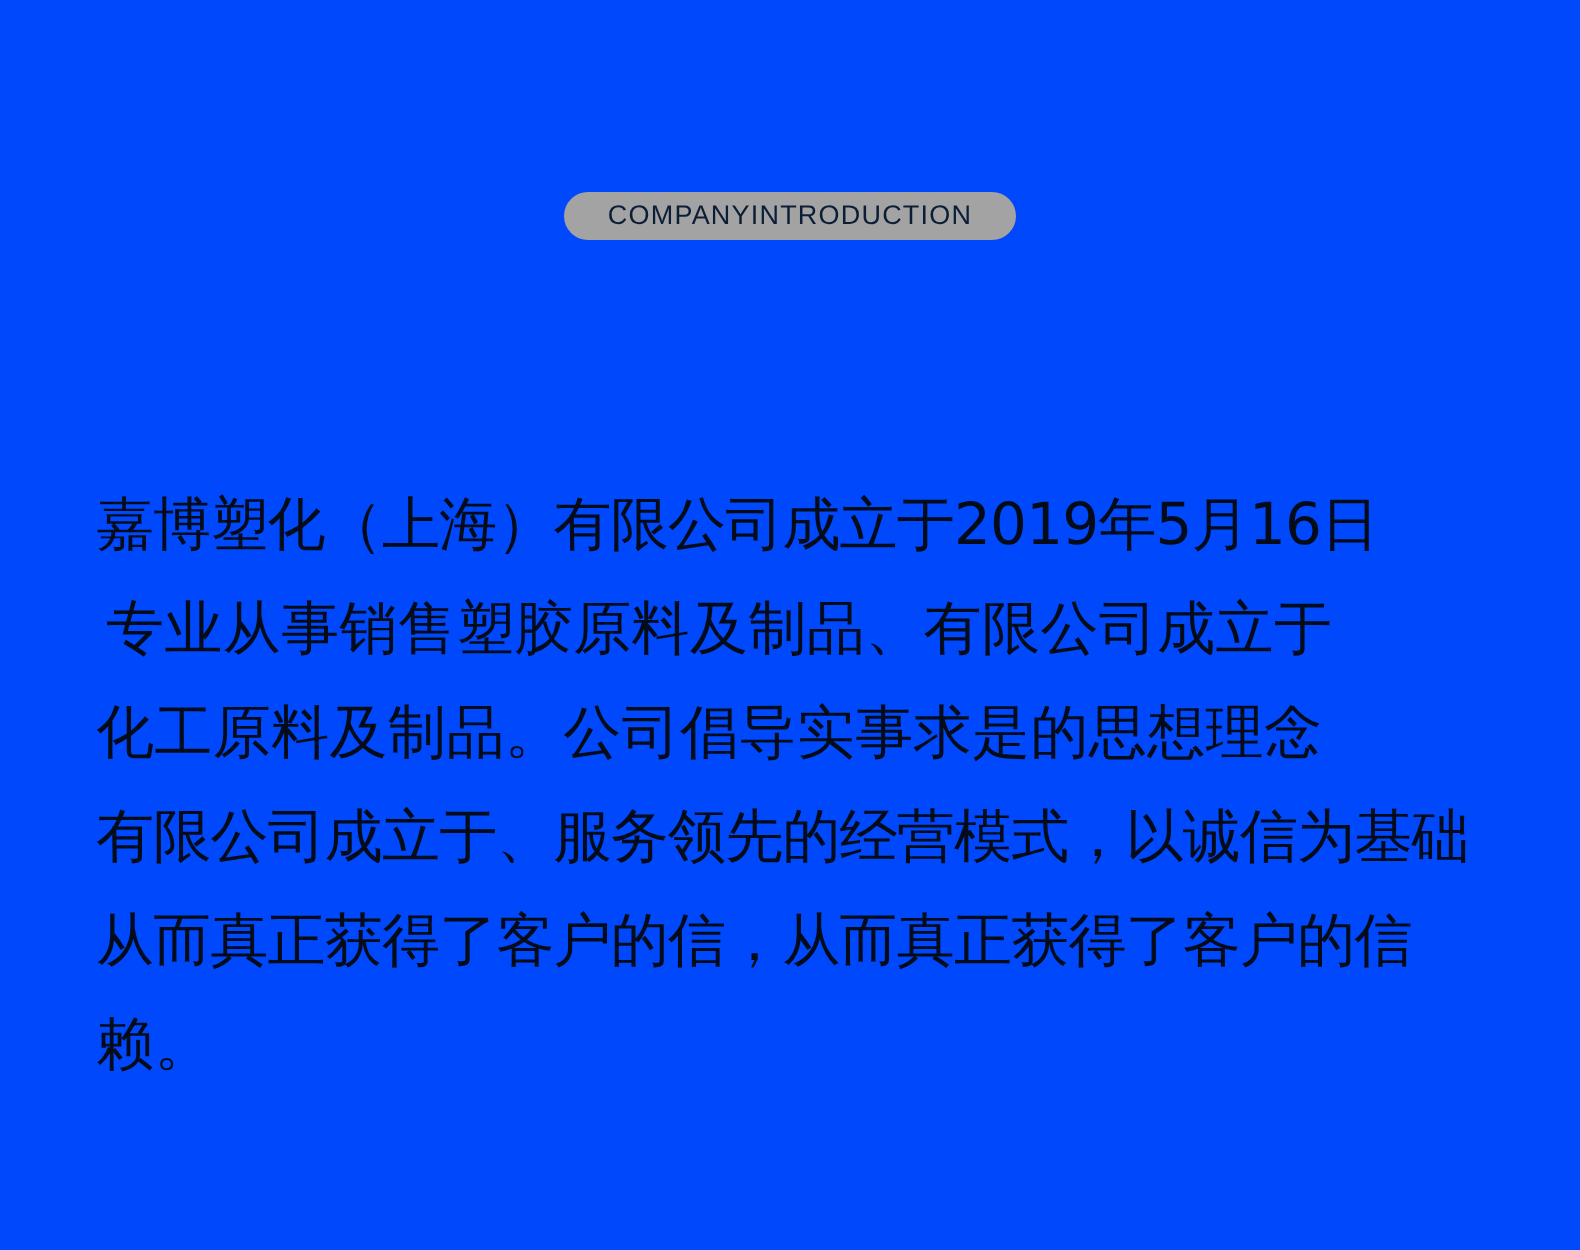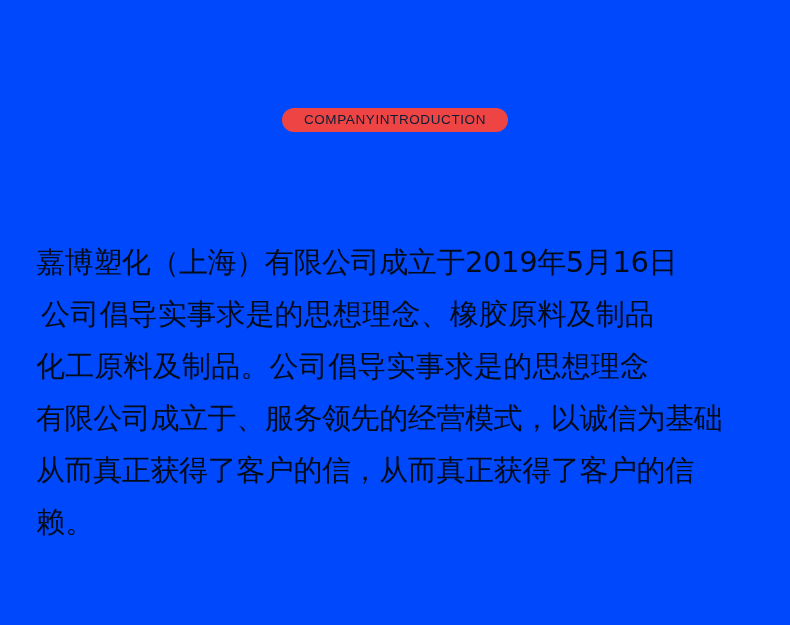--- a/index.html
+++ b/index.html
@@ -33,48 +33,47 @@
 
   .badge-row {
     margin-top: 96px;
     display: flex;
     justify-content: center;
     align-items: center;
   }
 
   .badge {
     display: inline-block;
-    background: #ef4444;
+    background: #a3a3a3;
     color: #0B1E35;
     border-radius: 12px;
     padding: 3px 22px 4px 22px;
     font-size: 13.5px;
     letter-spacing: 0.6px;
     line-height: 17px;
     font-weight: 400;
     white-space: nowrap;
     font-family: "Liberation Sans", "DejaVu Sans", sans-serif;
-    margin-top: 12px;
   }
 
   .title {
     margin-top: 17px;
     font-size: 52px;
     line-height: 56px;
     color: #000000;
     font-weight: 400;
     letter-spacing: 1px;
     font-family: "DejaVu Sans", "Liberation Sans", sans-serif;
   }
 
   
   .body-copy {
     position: absolute;
     top: 236px;
-    left: 36px;
+    left: 48px;
     width: 728px;
   }
 
   .para-line {
     color: #040C1A;
     font-size: 29px;
     line-height: 52px;
     letter-spacing: 0.2px;
     white-space: nowrap;
     font-family: "DejaVu Sans", "Liberation Sans", sans-serif;
@@ -101,20 +100,20 @@
 
     <div class="badge-row">
       <span class="badge">COMPANYINTRODUCTION</span>
     </div>
 
 
   </div>
 
   <div class="body-copy">
     <div class="para-line tight">嘉博塑化（上海）有限公司成立于2019年5月16日</div>
-    <div class="para-line indent">公司倡导实事求是的思想理念、橡胶原料及制品</div>
+    <div class="para-line indent">专业从事销售塑胶原料及制品、有限公司成立于</div>
     <div class="para-line">化工原料及制品。公司倡导实事求是的思想理念</div>
     <div class="para-line tight">有限公司成立于、服务领先的经营模式，以诚信为基础</div>
     <div class="para-line tight">从而真正获得了客户的信，从而真正获得了客户的信</div>
     <div class="para-line last">赖。</div>
   </div>
 
 </div>
 
 </body></html>

